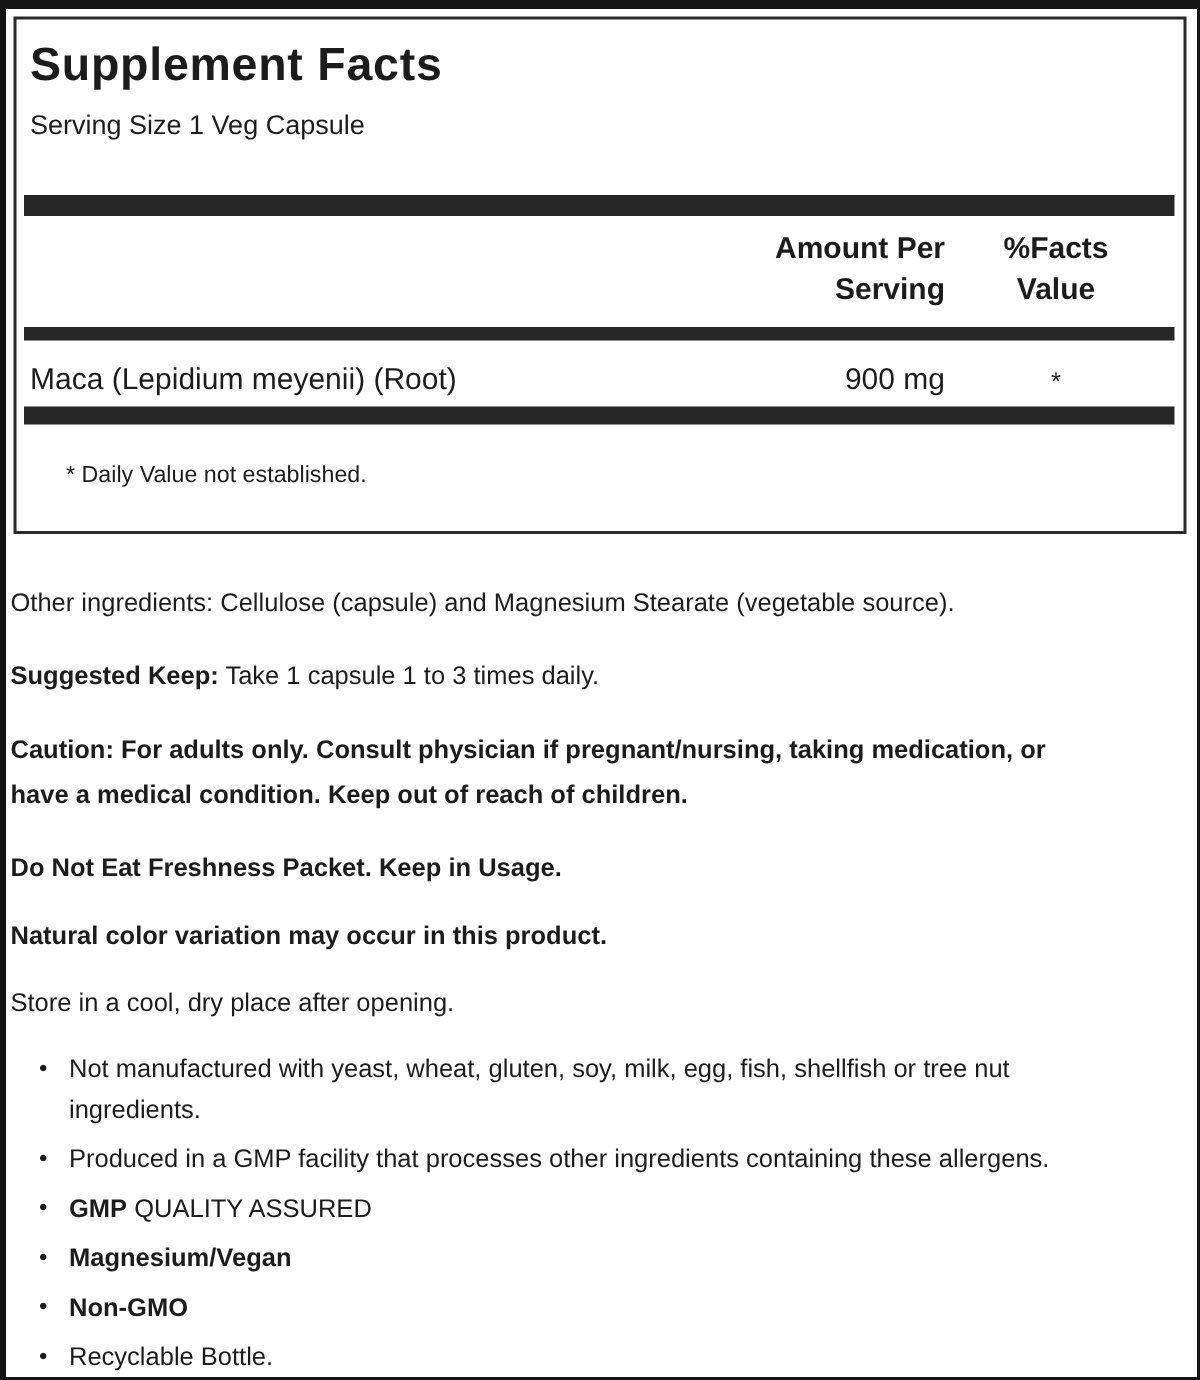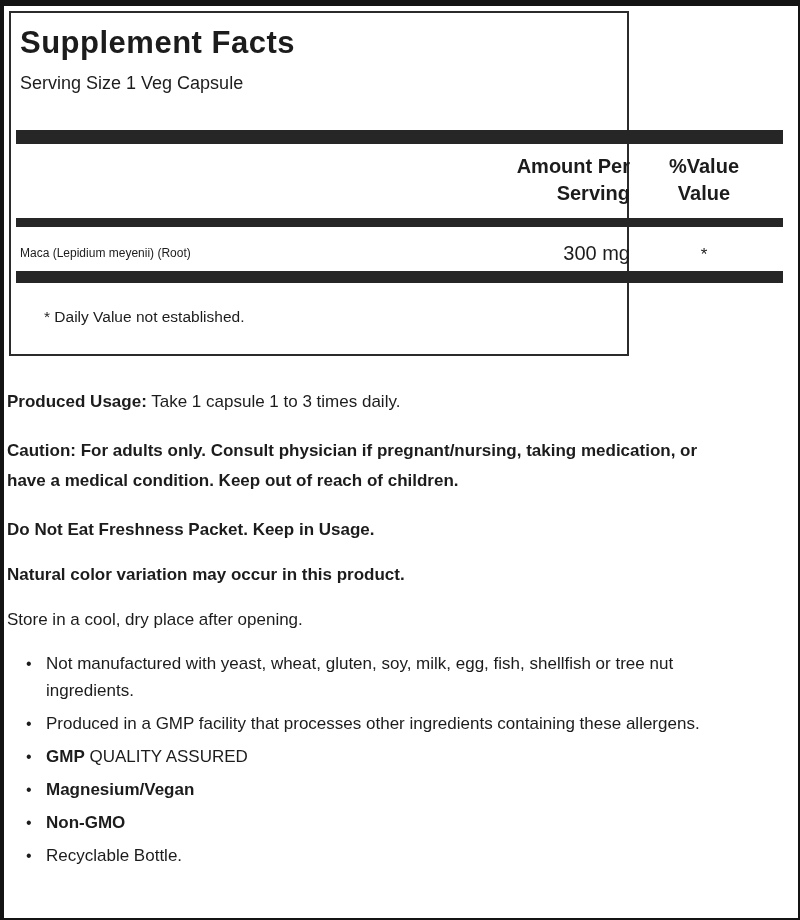--- a/index.html
+++ b/index.html
@@ -12,21 +12,21 @@
     border-color:#141414;
     border-width:6px 2px 2px 4px;
     overflow:hidden;
     font-family:"Liberation Sans", sans-serif;
     color:#1c1c1c;
   }
 
   
   .panel {
     position:absolute; left:5px; top:5px;
-    width:620px; height:345px;
+    width:782px; height:345px;
     border:2px solid #2b2b2b;
     background:#ffffff;
   }
   .panel-title {
     position:absolute; left:9px; top:12px;
     font-size:31px; font-weight:bold; letter-spacing:0.5px;
     line-height:36px; white-space:nowrap;
   }
   .serving-size {
     position:absolute; left:9px; top:58px;
@@ -35,21 +35,21 @@
   .bar { position:absolute; left:5px; width:767px; background:#262626; }
   .bar-1 { top:117px; height:14px; }
   .bar-2 { top:205px; height:9px; }
   .bar-3 { top:258px; height:12px; }
 
   .col-head { position:absolute; top:140px; font-size:20px; font-weight:bold;
               line-height:27px; white-space:pre-line; }
   .col-head-amount { left:0; width:619px; text-align:right; }
   .col-head-dv { left:632px; width:122px; text-align:center; }
 
-  .row-name   { position:absolute; left:9px;  top:227px; font-size:12px; line-height:27px; }
+  .row-name   { position:absolute; left:9px;  top:227px; font-size:20px; line-height:27px; }
   .row-amount { position:absolute; left:0;    top:227px; width:619px; text-align:right;
                 font-size:20px; line-height:27px; }
   .row-dv     { position:absolute; left:632px; top:229px; width:122px; text-align:center;
                 font-size:17px; line-height:25px; }
 
   .footnote { position:absolute; left:9px; top:293px; font-size:15.5px; line-height:21px;margin-left:24px; }
 
   
   .body-copy {
     position:absolute; left:3px; top:381px; width:783px;
@@ -75,40 +75,41 @@
 <div class="page">
 
   <div class="panel">
     <div class="panel-title">Supplement Facts</div>
     <div class="serving-size">Serving Size 1 Veg Capsule</div>
 
     <div class="bar bar-1"></div>
 
     <div class="col-head col-head-amount">Amount Per
 Serving</div>
-    <div class="col-head col-head-dv">%Value
+    <div class="col-head col-head-dv">%Facts
 Value</div>
 
     <div class="bar bar-2"></div>
 
     <div>
-      <span class="row-amount">300 mg</span>
+      <span class="row-amount">900 mg</span>
       <span class="row-name">Maca (Lepidium meyenii) (Root)</span>
       <span class="row-dv">*</span>
     </div>
 
     <div class="bar bar-3"></div>
 
     <div class="footnote">* Daily Value not established.</div>
   </div>
 
   <div class="body-copy">
 
+    <p><b></b><span>Other ingredients: Cellulose (capsule) and Magnesium Stearate (vegetable source).</span></p>
 
-    <p><b>Produced Usage:</b><span> Take 1 capsule 1 to 3 times daily.</span></p>
+    <p><b>Suggested Keep:</b><span> Take 1 capsule 1 to 3 times daily.</span></p>
 
     <p><b>Caution: For adults only. Consult physician if pregnant/nursing, taking medication, or
 have a medical condition. Keep out of reach of children.</b><span></span></p>
 
     <p class="tight"><b>Do Not Eat Freshness Packet. Keep in Usage.</b><span></span></p>
 
     <p class="tight"><b>Natural color variation may occur in this product.</b><span></span></p>
 
     <p class="tight"><b></b><span>Store in a cool, dry place after opening.</span></p>
 

